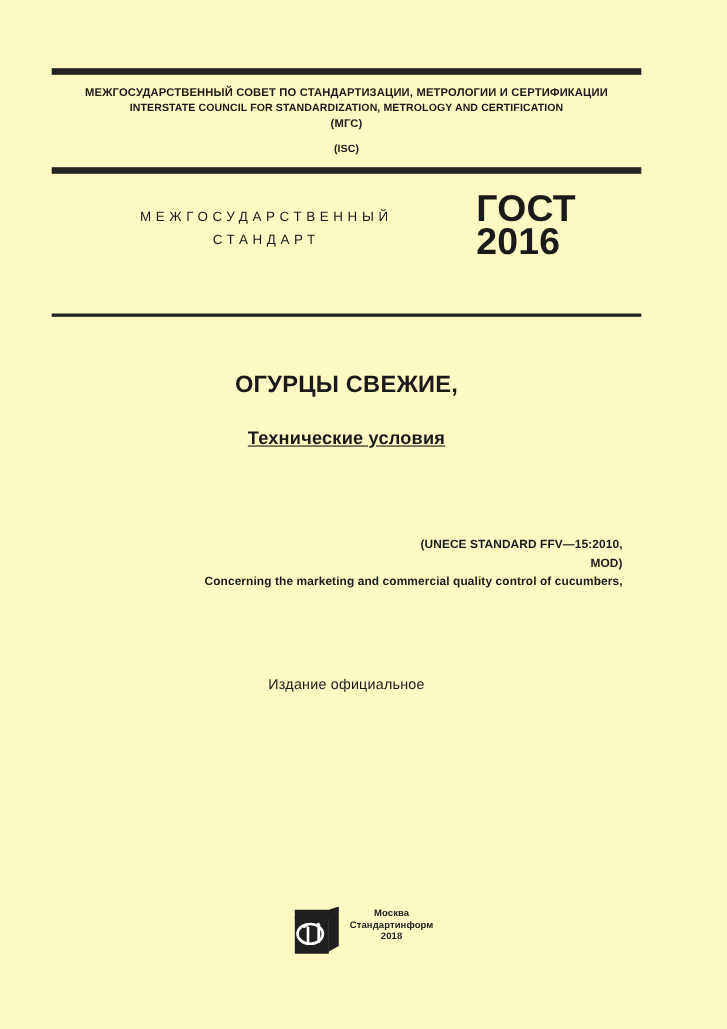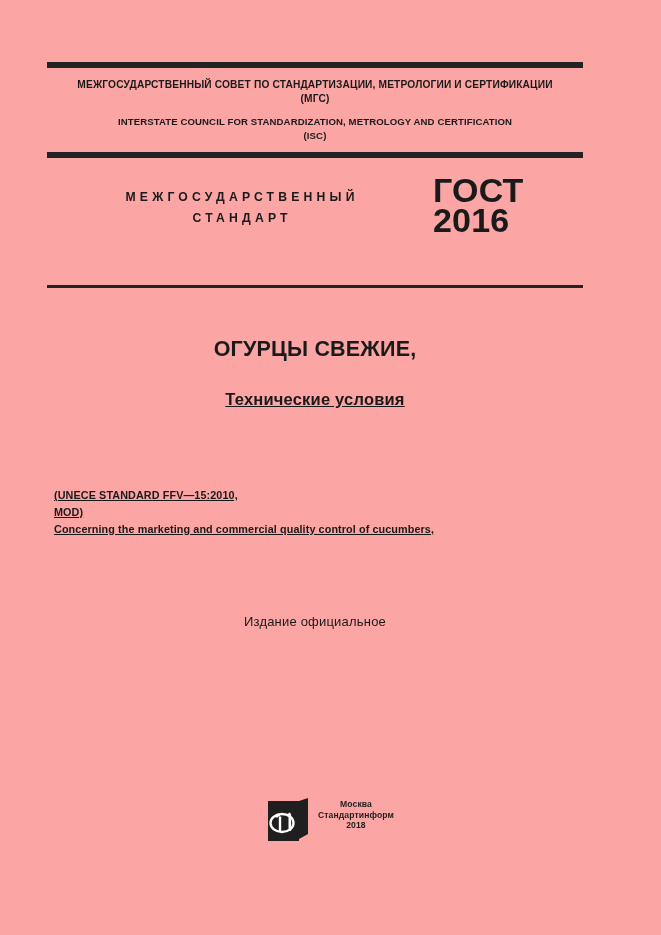--- a/index.html
+++ b/index.html
@@ -10,21 +10,21 @@
   }
   body {
     font-family: "Liberation Sans", sans-serif;
     -webkit-font-smoothing: antialiased;
   }
 
   .page {
     position: relative;
     width: 661px;
     height: 935px;
-    background: #fca5a5;
+    background: #fef9c3;
     margin: 0 auto;
     overflow: hidden;
     color: #1a1a1a;
   }
 
   
   .rule {
     position: absolute;
     left: 47px;
     width: 536px;
@@ -64,21 +64,21 @@
   .band-left {
     position: absolute;
     left: 28px;
     top: 12px;
     width: 330px;
     text-align: center;
   }
   .band-left .l1,
   .band-left .l2 {
     font-size: 12.2px;
-    font-weight: bold;
+    font-weight: normal;
     letter-spacing: 4.2px;
     line-height: 21px;
     text-indent: 4.2px;
   }
   .band-right {
     position: absolute;
     right: 0;
     top: 0;
     width: 150px;
     text-align: left;
@@ -108,25 +108,24 @@
     margin-top: 27px;
     font-size: 16.5px;
     font-weight: bold;
     letter-spacing: 0.2px;
     text-decoration: underline;
   }
 
   
   .reference {
     position: absolute;
-    left: 54px;
+    left: 30px;
     top: 487px;
     width: 536px;
-    text-align: left;
-    text-decoration: underline;
+    text-align: right;
   }
   .reference div {
     font-size: 10.8px;
     font-weight: bold;
     line-height: 17px;
     letter-spacing: 0.1px;
   }
 
   
   .official {
@@ -136,21 +135,21 @@
     width: 536px;
     text-align: center;
     font-size: 13px;
     letter-spacing: 0.2px;
   }
 
   
   .publisher {
     position: absolute;
     left: 0;
-    top: 797px;
+    top: 823px;
     width: 661px;
     display: flex;
     justify-content: center;
     align-items: flex-start;
   }
   .publisher-logo {
     width: 42px;
     height: 44px;
     flex: 0 0 auto;
     margin-right: 9px;
@@ -172,22 +171,22 @@
 <body>
 
 <div class="page">
 
   <div class="rule rule--top"></div>
   <div class="rule rule--mid"></div>
   <div class="rule rule--thin"></div>
 
   <div class="council">
     <div class="council-line council-line--ru">МЕЖГОСУДАРСТВЕННЫЙ СОВЕТ ПО СТАНДАРТИЗАЦИИ, МЕТРОЛОГИИ И СЕРТИФИКАЦИИ</div>
+    <div class="council-line council-line--en">INTERSTATE COUNCIL FOR STANDARDIZATION, METROLOGY AND CERTIFICATION</div>
     <div class="council-line council-line--abbr">(МГС)</div>
-    <div class="council-line council-line--en">INTERSTATE COUNCIL FOR STANDARDIZATION, METROLOGY AND CERTIFICATION</div>
     <div class="council-line council-line--en">(ISC)</div>
   </div>
 
   <div class="band">
     <div class="band-left">
       <div class="l1">МЕЖГОСУДАРСТВЕННЫЙ</div>
       <div class="l2">СТАНДАРТ</div>
     </div>
     <div class="band-right">
       <div>ГОСТ</div>

